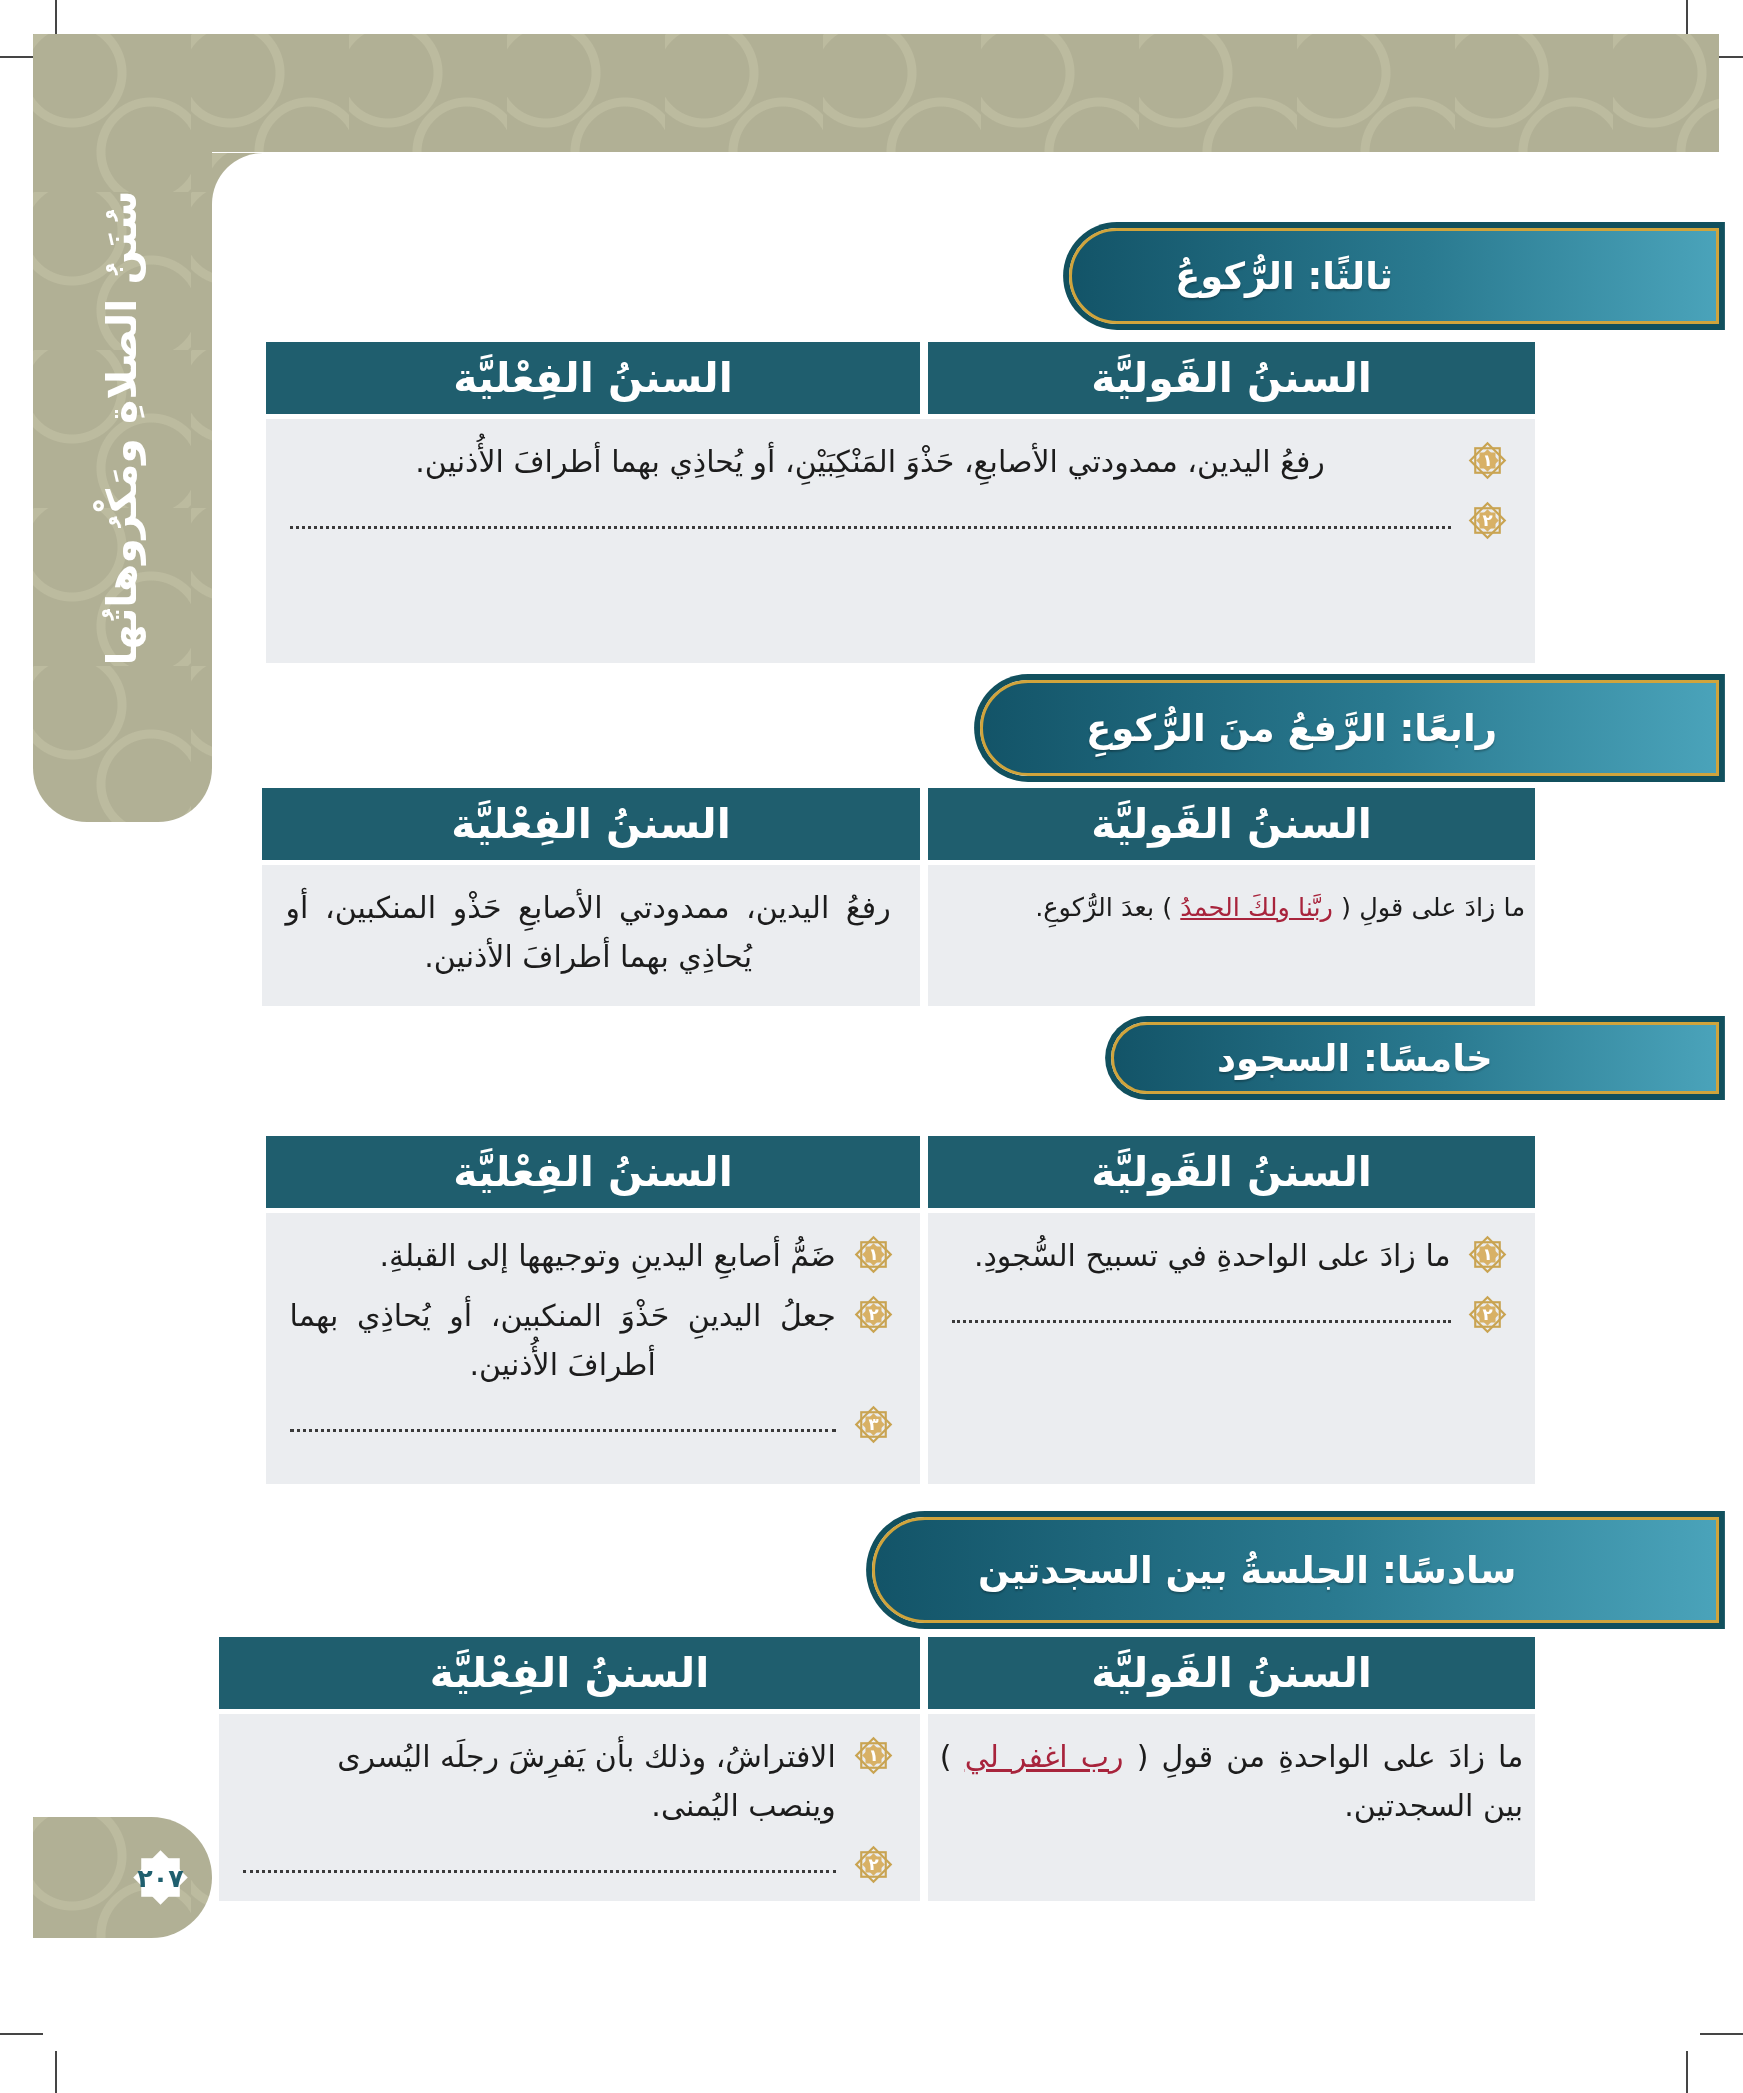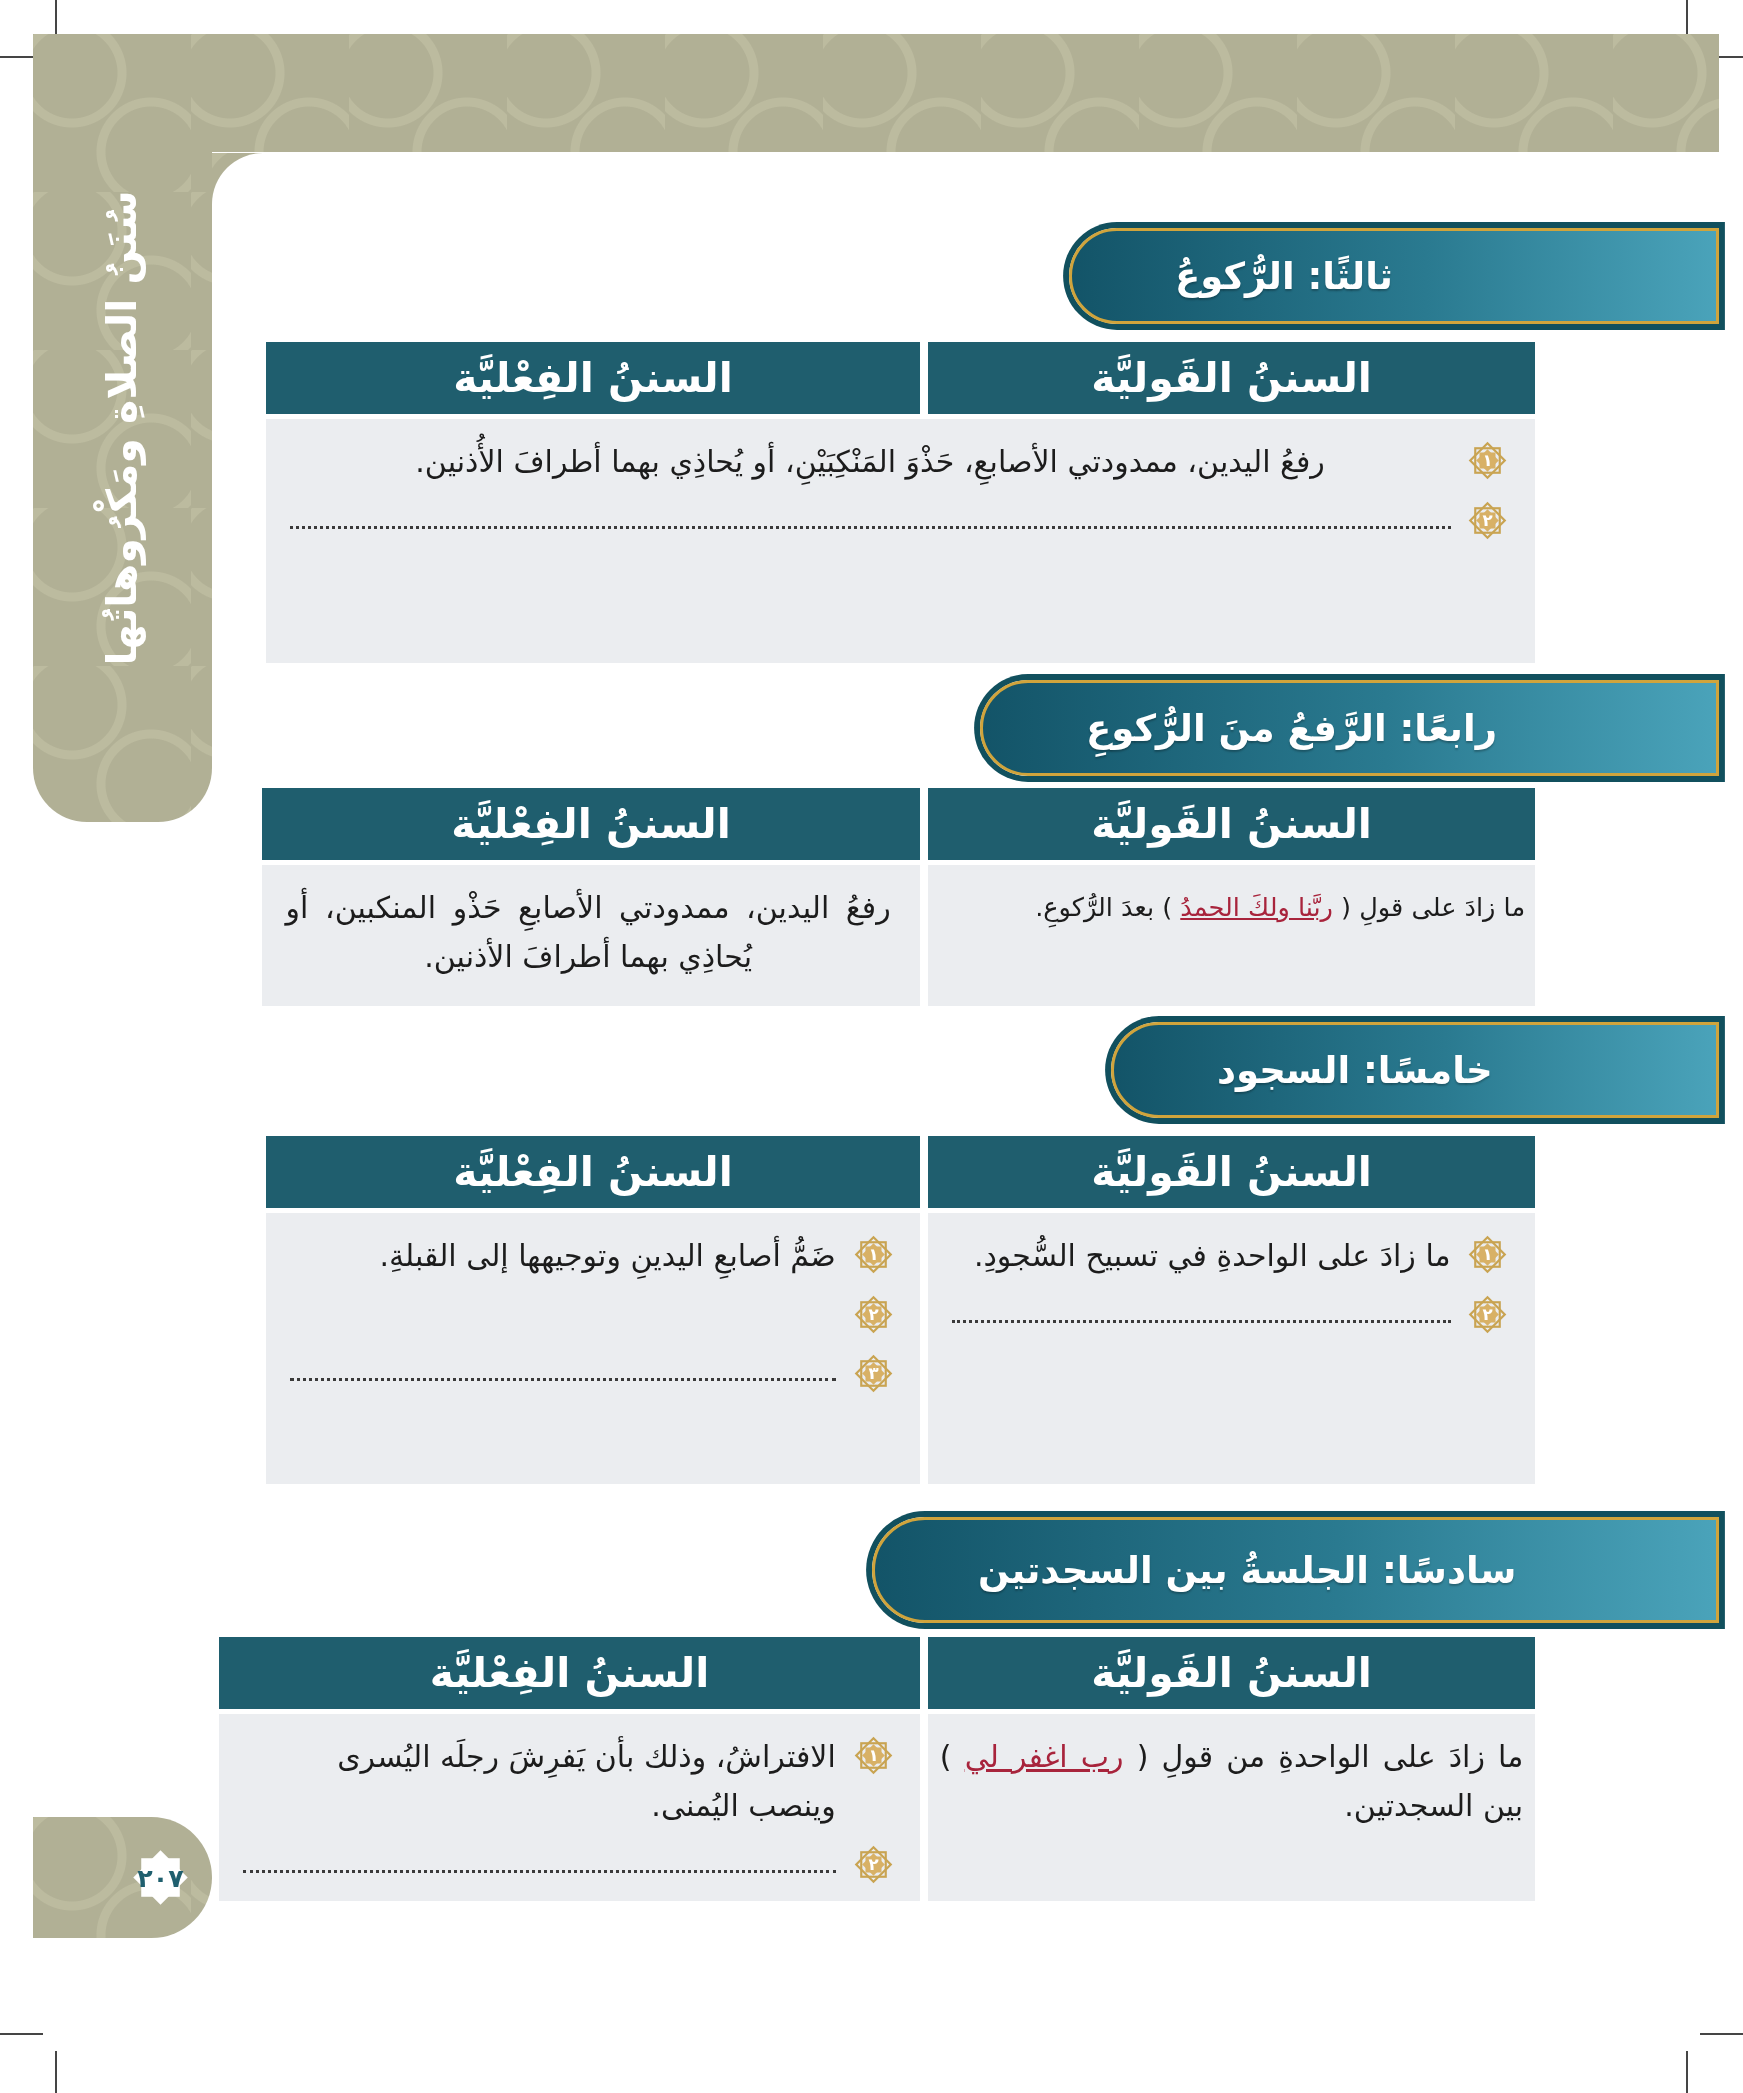--- a/index.html
+++ b/index.html
@@ -138,21 +138,21 @@
       <div class="cell colf">
         <div class="items">
           <div class="item">
             <div class="itext wc nobadge">رفعُ اليدين، ممدودتي الأصابعِ حَذْو المنكبين، أو يُحاذِي بهما أطرافَ الأذنين.</div>
           </div>
         </div>
       </div>
     </div>
   </div>
 
-  <div class="abs pill" style="left:1111px;top:1022px;width:608px;height:96px;">
+  <div class="abs pill" style="left:1111px;top:1022px;width:608px;height:72px;">
     <span class="pill-label">خامسًا: السجود</span>
   </div>
   <div class="abs tbl" style="left:266px;top:1136px;width:1269px;">
     <div class="thead">
       <div class="th colq">السننُ القَوليَّة</div>
       <div class="th colf">السننُ الفِعْليَّة</div>
     </div>
     <div class="tbody" style="height:271px;margin-top:4.9px;">
       <div class="cell colq">
         <div class="items">
@@ -191,20 +191,21 @@
             <div class="itext">ضَمُّ أصابعِ اليدينِ وتوجيهها إلى القبلةِ.</div>
           </div>
           <div class="item">
             <svg class="badge" viewBox="0 0 48 48">
               <rect x="11.5" y="11.5" width="25" height="25" fill="none" stroke="#c9a452" stroke-width="2.2"></rect>
               <rect x="11.5" y="11.5" width="25" height="25" fill="none" stroke="#c9a452" stroke-width="2.2" transform="rotate(45 24 24)"></rect>
               <rect x="15.8" y="15.8" width="16.4" height="16.4" fill="#d8b166"></rect>
               <rect x="15.8" y="15.8" width="16.4" height="16.4" fill="#d8b166" transform="rotate(45 24 24)"></rect>
               <text x="24" y="30" text-anchor="middle" font-size="17" font-weight="bold" fill="#ffffff">٢</text>
             </svg>
+            <div class="itext wc">جعلُ اليدينِ حَذْوَ المنكبين، أو يُحاذِي بهما أطرافَ الأُذنين.</div>
           </div>
           <div class="item">
             <svg class="badge" viewBox="0 0 48 48">
               <rect x="11.5" y="11.5" width="25" height="25" fill="none" stroke="#c9a452" stroke-width="2.2"></rect>
               <rect x="11.5" y="11.5" width="25" height="25" fill="none" stroke="#c9a452" stroke-width="2.2" transform="rotate(45 24 24)"></rect>
               <rect x="15.8" y="15.8" width="16.4" height="16.4" fill="#d8b166"></rect>
               <rect x="15.8" y="15.8" width="16.4" height="16.4" fill="#d8b166" transform="rotate(45 24 24)"></rect>
               <text x="24" y="30" text-anchor="middle" font-size="17" font-weight="bold" fill="#ffffff">٣</text>
             </svg>
             <div class="blank-line"></div>

